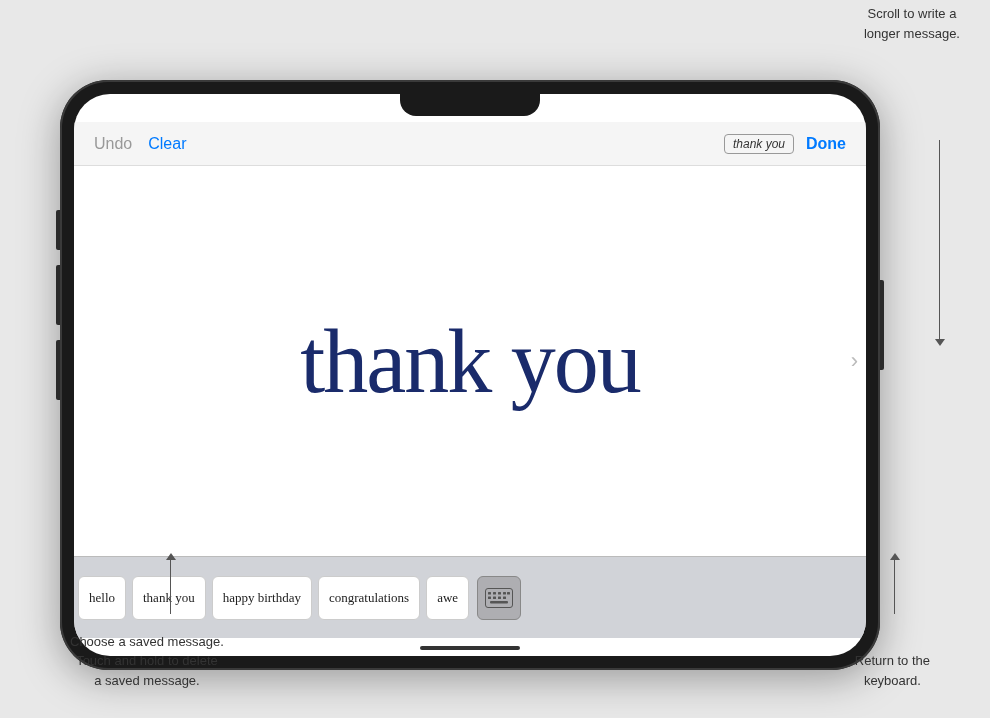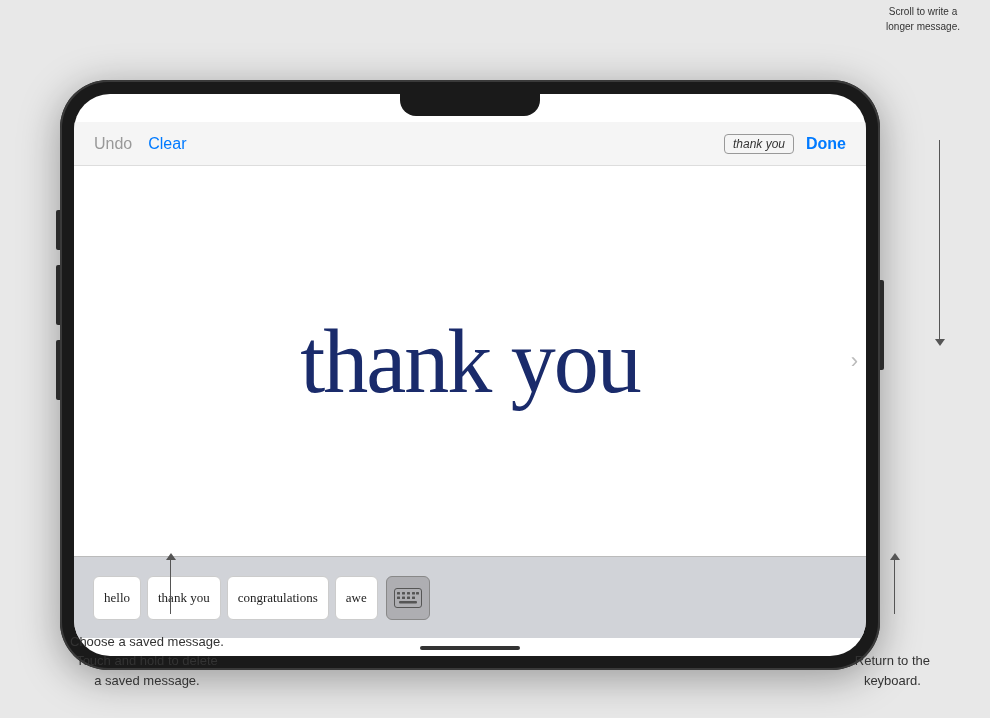--- a/index.html
+++ b/index.html
@@ -12,21 +12,21 @@
       position: relative;
       overflow: hidden;
     }
 
     
     .annotation-top-right {
       position: absolute;
       top: 4px;
       right: 30px;
       text-align: center;
-      font-size: 10px;
+      font-size: 13px;
       color: #333;
       line-height: 1.5;
       z-index: 10;
     }
 
     
     .phone-frame {
       position: absolute;
       top: 80px;
       left: 60px;
@@ -191,21 +191,21 @@
     .suggestions-bar {
       position: absolute;
       bottom: 18px;
       left: 0;
       right: 0;
       height: 82px;
       background: #d1d3d8;
       border-top: 1px solid #bbb;
       display: flex;
       align-items: center;
-      padding: 6px 19px;
+      padding: 6px 4px;
       gap: 6px;
     }
 
     .suggestion-item {
       background: #fff;
       border: 1px solid #ccc;
       border-radius: 6px;
       padding: 6px 10px;
       font-size: 13px;
       color: #222;
@@ -363,20 +363,21 @@
 
     <div class="drawing-area">
       <span class="handwriting-text">thank you</span>
 
       <div class="scroll-arrow">›</div>
     </div>
 
     <div class="suggestions-bar">
       <div class="suggestion-item">hello</div>
       <div class="suggestion-item">thank you</div>
+      <div class="suggestion-item">happy birthday</div>
       <div class="suggestion-item">congratulations</div>
       <div class="suggestion-item">awe</div>
       <div class="keyboard-btn">
         <svg class="keyboard-icon-svg" viewBox="0 0 28 20" fill="none" xmlns="http://www.w3.org/2000/svg">
           <rect x="0.5" y="0.5" width="27" height="19" rx="2.5" stroke="#555" stroke-width="1"></rect>
           <rect x="3" y="4" width="3" height="2.5" rx="0.5" fill="#555"></rect>
           <rect x="8" y="4" width="3" height="2.5" rx="0.5" fill="#555"></rect>
           <rect x="13" y="4" width="3" height="2.5" rx="0.5" fill="#555"></rect>
           <rect x="18" y="4" width="3" height="2.5" rx="0.5" fill="#555"></rect>
           <rect x="22" y="4" width="3" height="2.5" rx="0.5" fill="#555"></rect>

